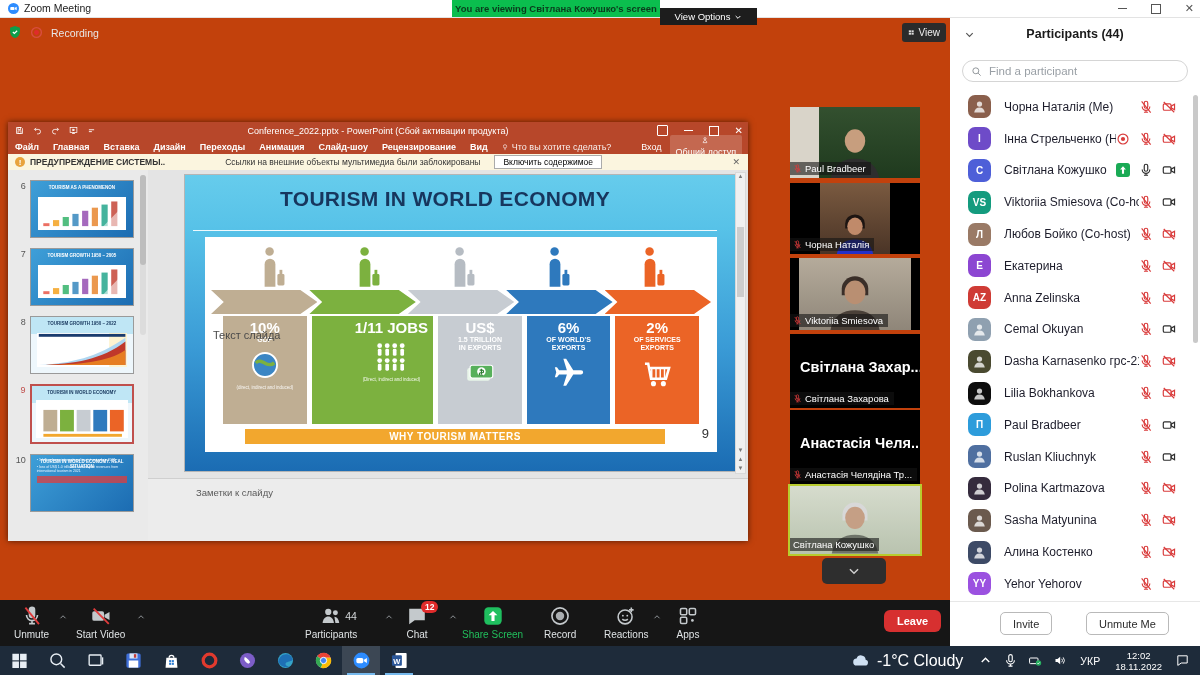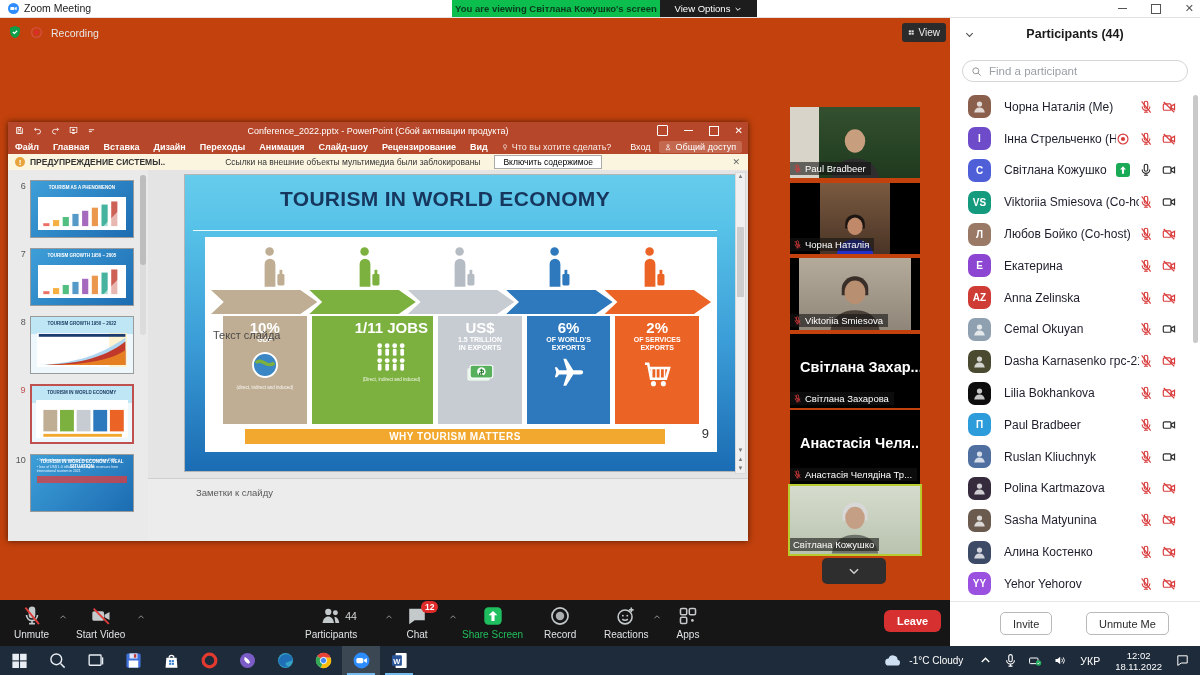--- a/index.html
+++ b/index.html
@@ -6,21 +6,21 @@
   #app{position:relative;width:1200px;height:675px;overflow:hidden;background:#c2410c;
        font-family:"Liberation Sans",sans-serif;-webkit-font-smoothing:antialiased;}
   svg{display:block;}
 
   
   .titlebar{position:absolute;left:0;top:0;width:1200px;height:17px;background:#fff;border-bottom:1px solid #e3e3e3;z-index:40;}
   .zicon{position:absolute;left:8px;top:3px;width:11px;height:11px;}
   .wtitle{position:absolute;left:24px;top:2px;font-size:10.5px;color:#222;}
   .banner{position:absolute;left:452px;top:0;width:208px;height:17px;background:#0bbe4e;color:#0b3a1c;
           font-size:9.5px;font-weight:bold;display:flex;align-items:center;justify-content:center;}
-  .viewopts{position:absolute;left:660px;top:0;width:97px;height:17px;background:#1d1d1d;color:#fff;border:none;
+  .viewopts{position:absolute;left:660px;top:8px;width:97px;height:17px;background:#1d1d1d;color:#fff;border:none;
             font-size:9.5px;font-family:inherit;display:flex;align-items:center;justify-content:center;gap:4px;cursor:pointer;}
   .viewopts svg{width:8px;height:8px;}
   .wctl{position:absolute;right:6px;top:0;height:17px;display:flex;align-items:center;gap:24px;color:#555;}
   .wc-min{width:9px;height:1px;background:#555;}
   .wc-max{width:8px;height:8px;border:1px solid #555;}
   .wc-close{font-size:11px;line-height:11px;color:#555;}
 
   
   .recrow{position:absolute;left:8px;top:25px;display:flex;align-items:center;gap:8px;z-index:5;}
   .recrow .shield{width:14px;height:15px;}
@@ -40,21 +40,21 @@
   .pctl .wc-min{background:#fff;}
   .pctl .wc-max{border-color:#fff;}
   .pctl .x{color:#fff;font-size:10px;}
   .pctl .rib{width:9px;height:9px;border:1px solid #fff;border-radius:1px;position:relative;}
   .ppt-tabs{position:absolute;left:0;top:17px;width:100%;height:15px;background:#b7472a;display:flex;align-items:center;
             color:#fff;font-size:9px;}
   .ppt-tab{padding:0 7px;height:100%;display:flex;align-items:center;cursor:pointer;white-space:nowrap;font-weight:bold;}
   .tellme{display:flex;align-items:center;gap:3px;opacity:.9;padding-left:6px;}
   .tellme svg{width:8px;height:8px;}
   .ppt-right{margin-left:auto;display:flex;align-items:center;gap:8px;padding-right:6px;}
-  .sharebox{display:flex;align-items:center;gap:3px;background:rgba(255,255,255,.18);padding:1px 6px;border-radius:2px;}
+  .sharebox{display:flex;align-items:center;gap:3px;background:rgba(255,255,255,.18);padding:1px 6px;border-radius:2px;flex-direction:column;}
   .sharebox svg{width:8px;height:8px;}
   .ppt-warn{position:absolute;left:0;top:32px;width:100%;height:16px;background:#fbf5df;border-bottom:1px solid #e3dbbd;
             display:flex;align-items:center;font-size:8.5px;color:#333;}
   .warn-ic{width:10px;height:10px;border-radius:50%;background:#e8a33d;color:#fff;font-size:8px;font-weight:bold;
            display:flex;align-items:center;justify-content:center;margin:0 5px 0 7px;}
   .warn-title{font-weight:bold;margin-right:60px;white-space:nowrap;}
   .warn-btn{margin-left:14px;background:#fff;border:1px solid #ababab;font-size:8.5px;font-family:inherit;padding:1px 8px;cursor:pointer;}
   .warn-x{margin-left:auto;padding-right:8px;color:#666;font-size:9px;cursor:pointer;}
 
   .ppt-thumbs{position:absolute;left:0;top:48px;width:140px;bottom:0;background:#eaeaea;overflow:hidden;}
@@ -154,21 +154,21 @@
 
   
   .taskbar{position:absolute;left:0;top:646px;width:1200px;height:29px;background:#1e2b3a;z-index:50;display:flex;align-items:center;}
   .tb-item{width:38px;height:29px;display:flex;align-items:center;justify-content:center;cursor:pointer;position:relative;}
   .tb-item svg{width:19px;height:19px;}
   .tb-item.active-bg{background:#3c4754;}
   .tb-item.open:after{content:"";position:absolute;left:5px;right:5px;bottom:0;height:2px;background:#76b9ed;}
   .tray{margin-left:auto;display:flex;align-items:center;height:100%;color:#fff;}
   .tray .titem{display:flex;align-items:center;height:100%;padding:0 5px;cursor:pointer;}
   .tray svg{width:15px;height:15px;}
-  .weather{display:flex;align-items:center;gap:6px;font-size:10px;padding:0 10px;cursor:pointer;}
+  .weather{display:flex;align-items:center;gap:6px;font-size:16px;padding:0 10px;cursor:pointer;}
   .weather svg{width:20px;height:20px;}
   .lang{font-size:10.5px;padding:0 7px;cursor:pointer;}
   .clock{text-align:center;font-size:9.5px;line-height:11px;padding:0 8px;cursor:pointer;}
 </style>
 </head>
 <body>
 
 <div id="app">
 
   <div class="titlebar">

